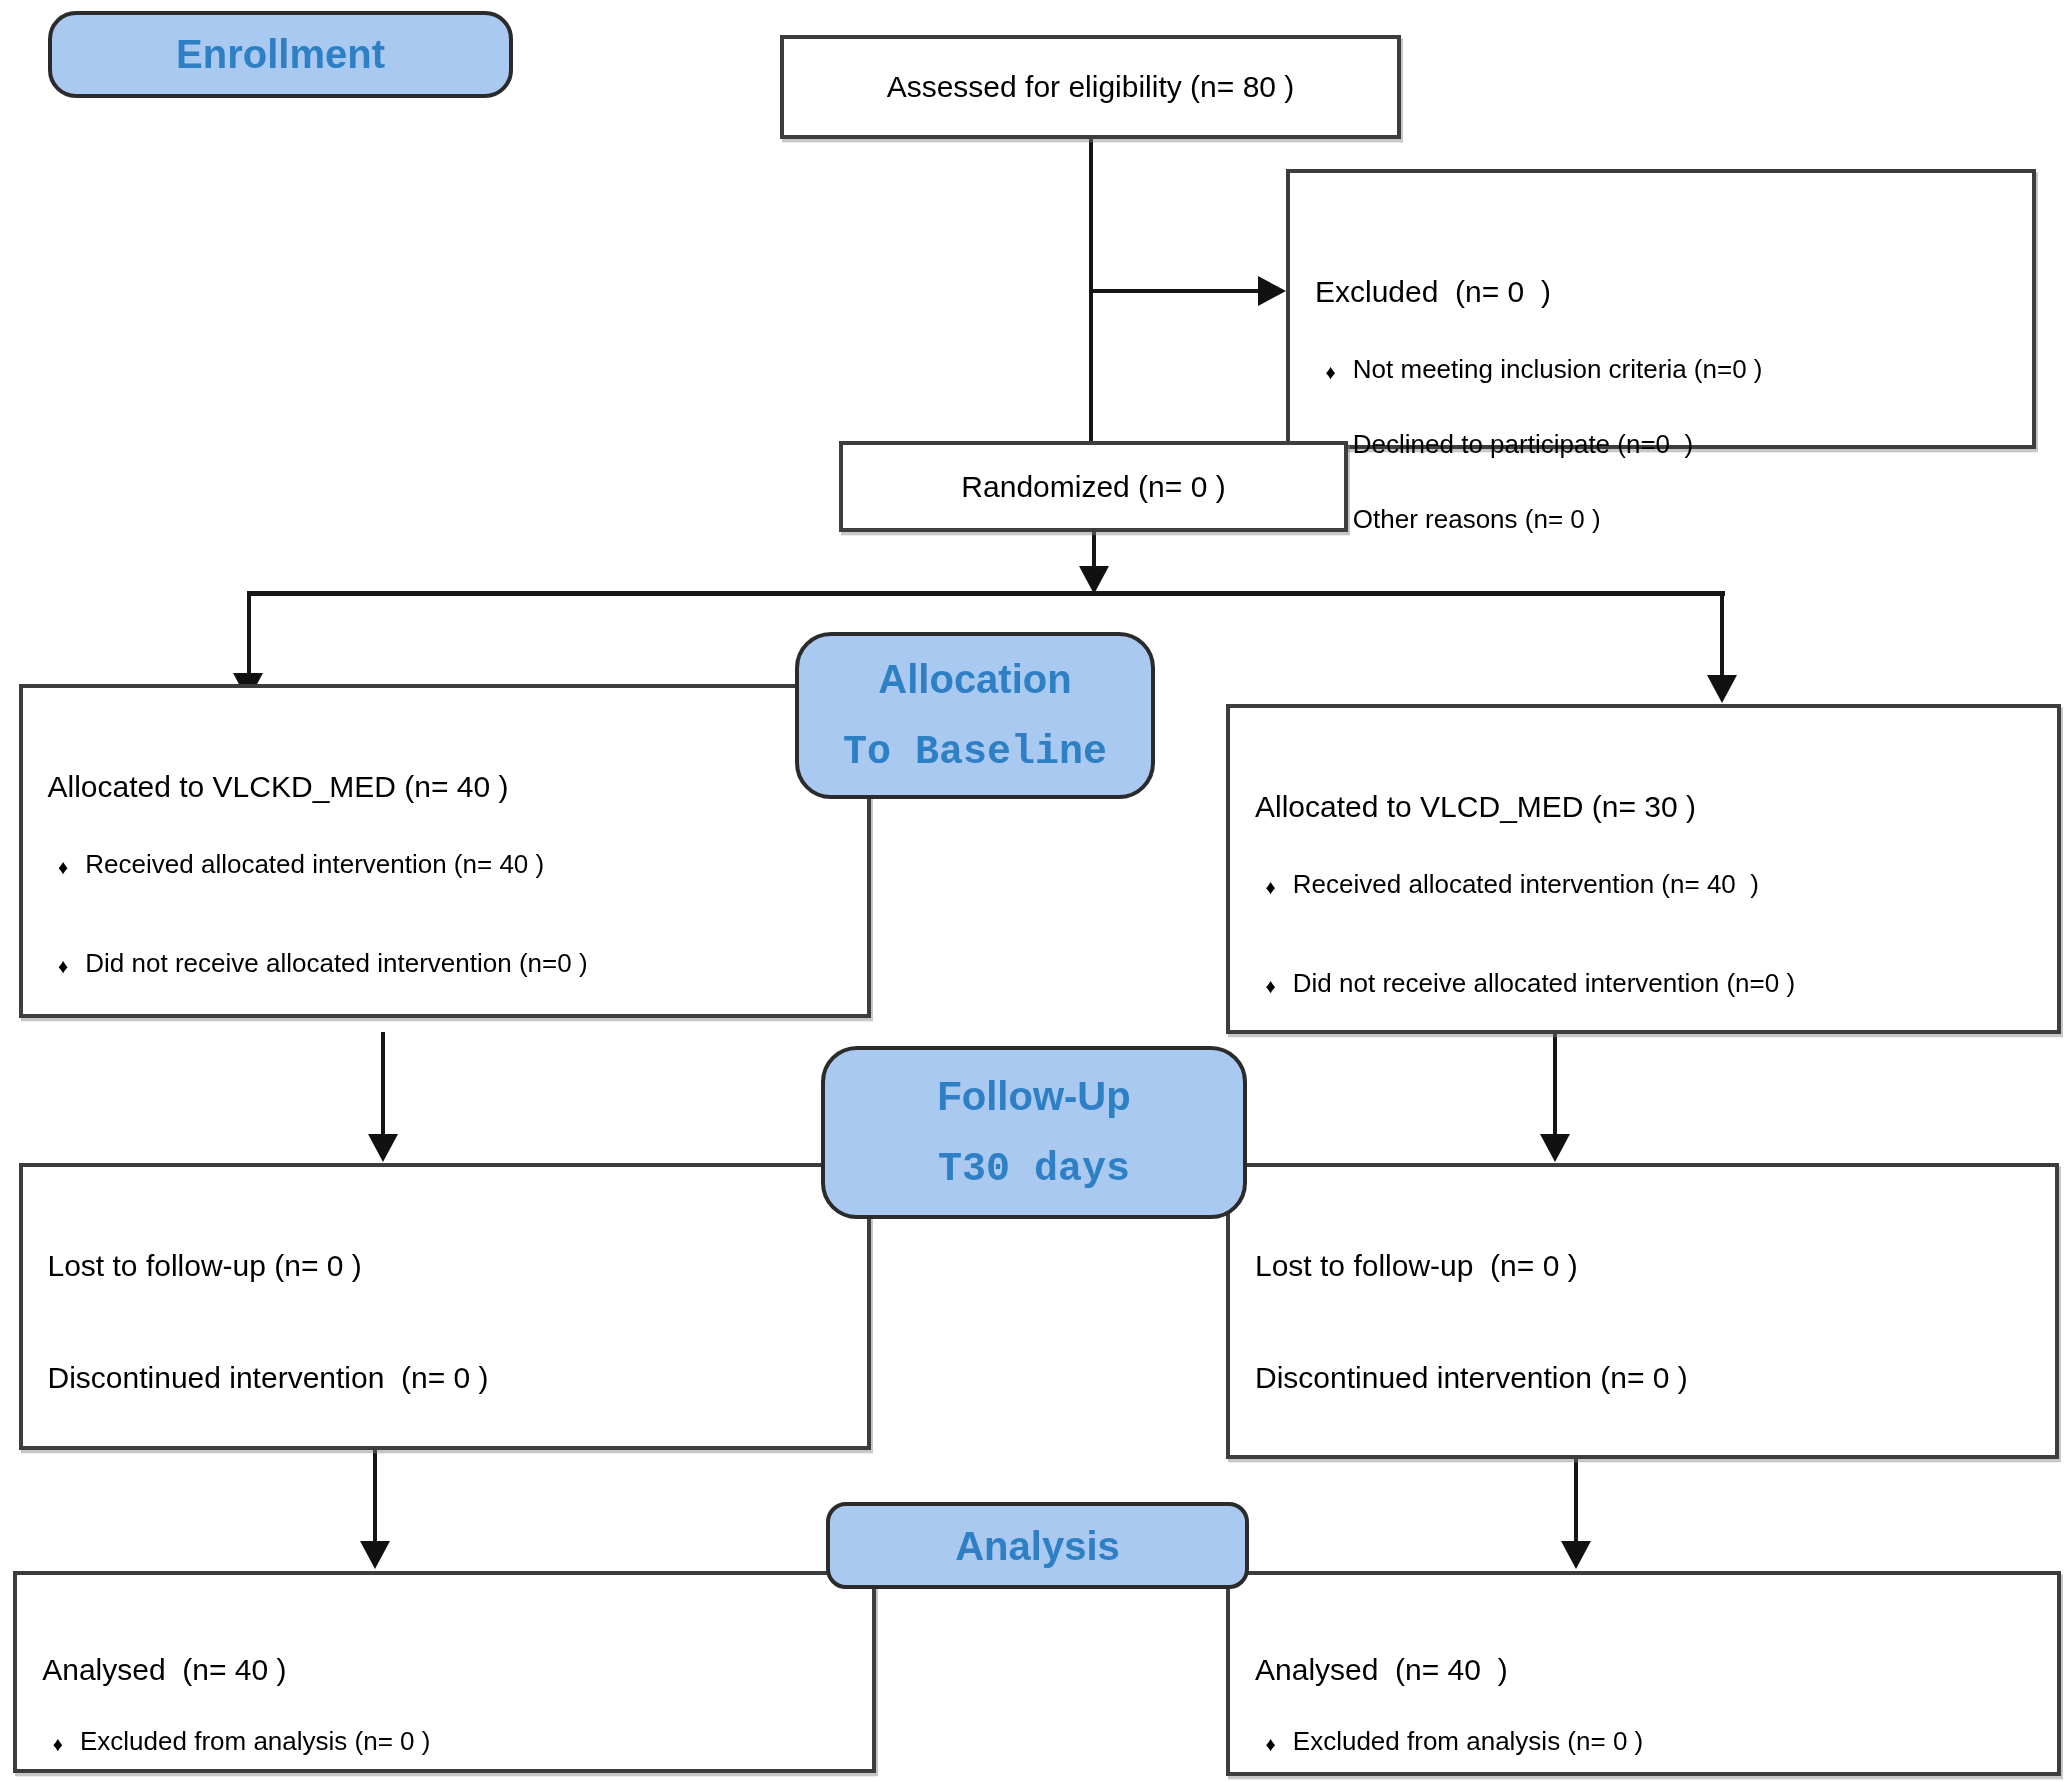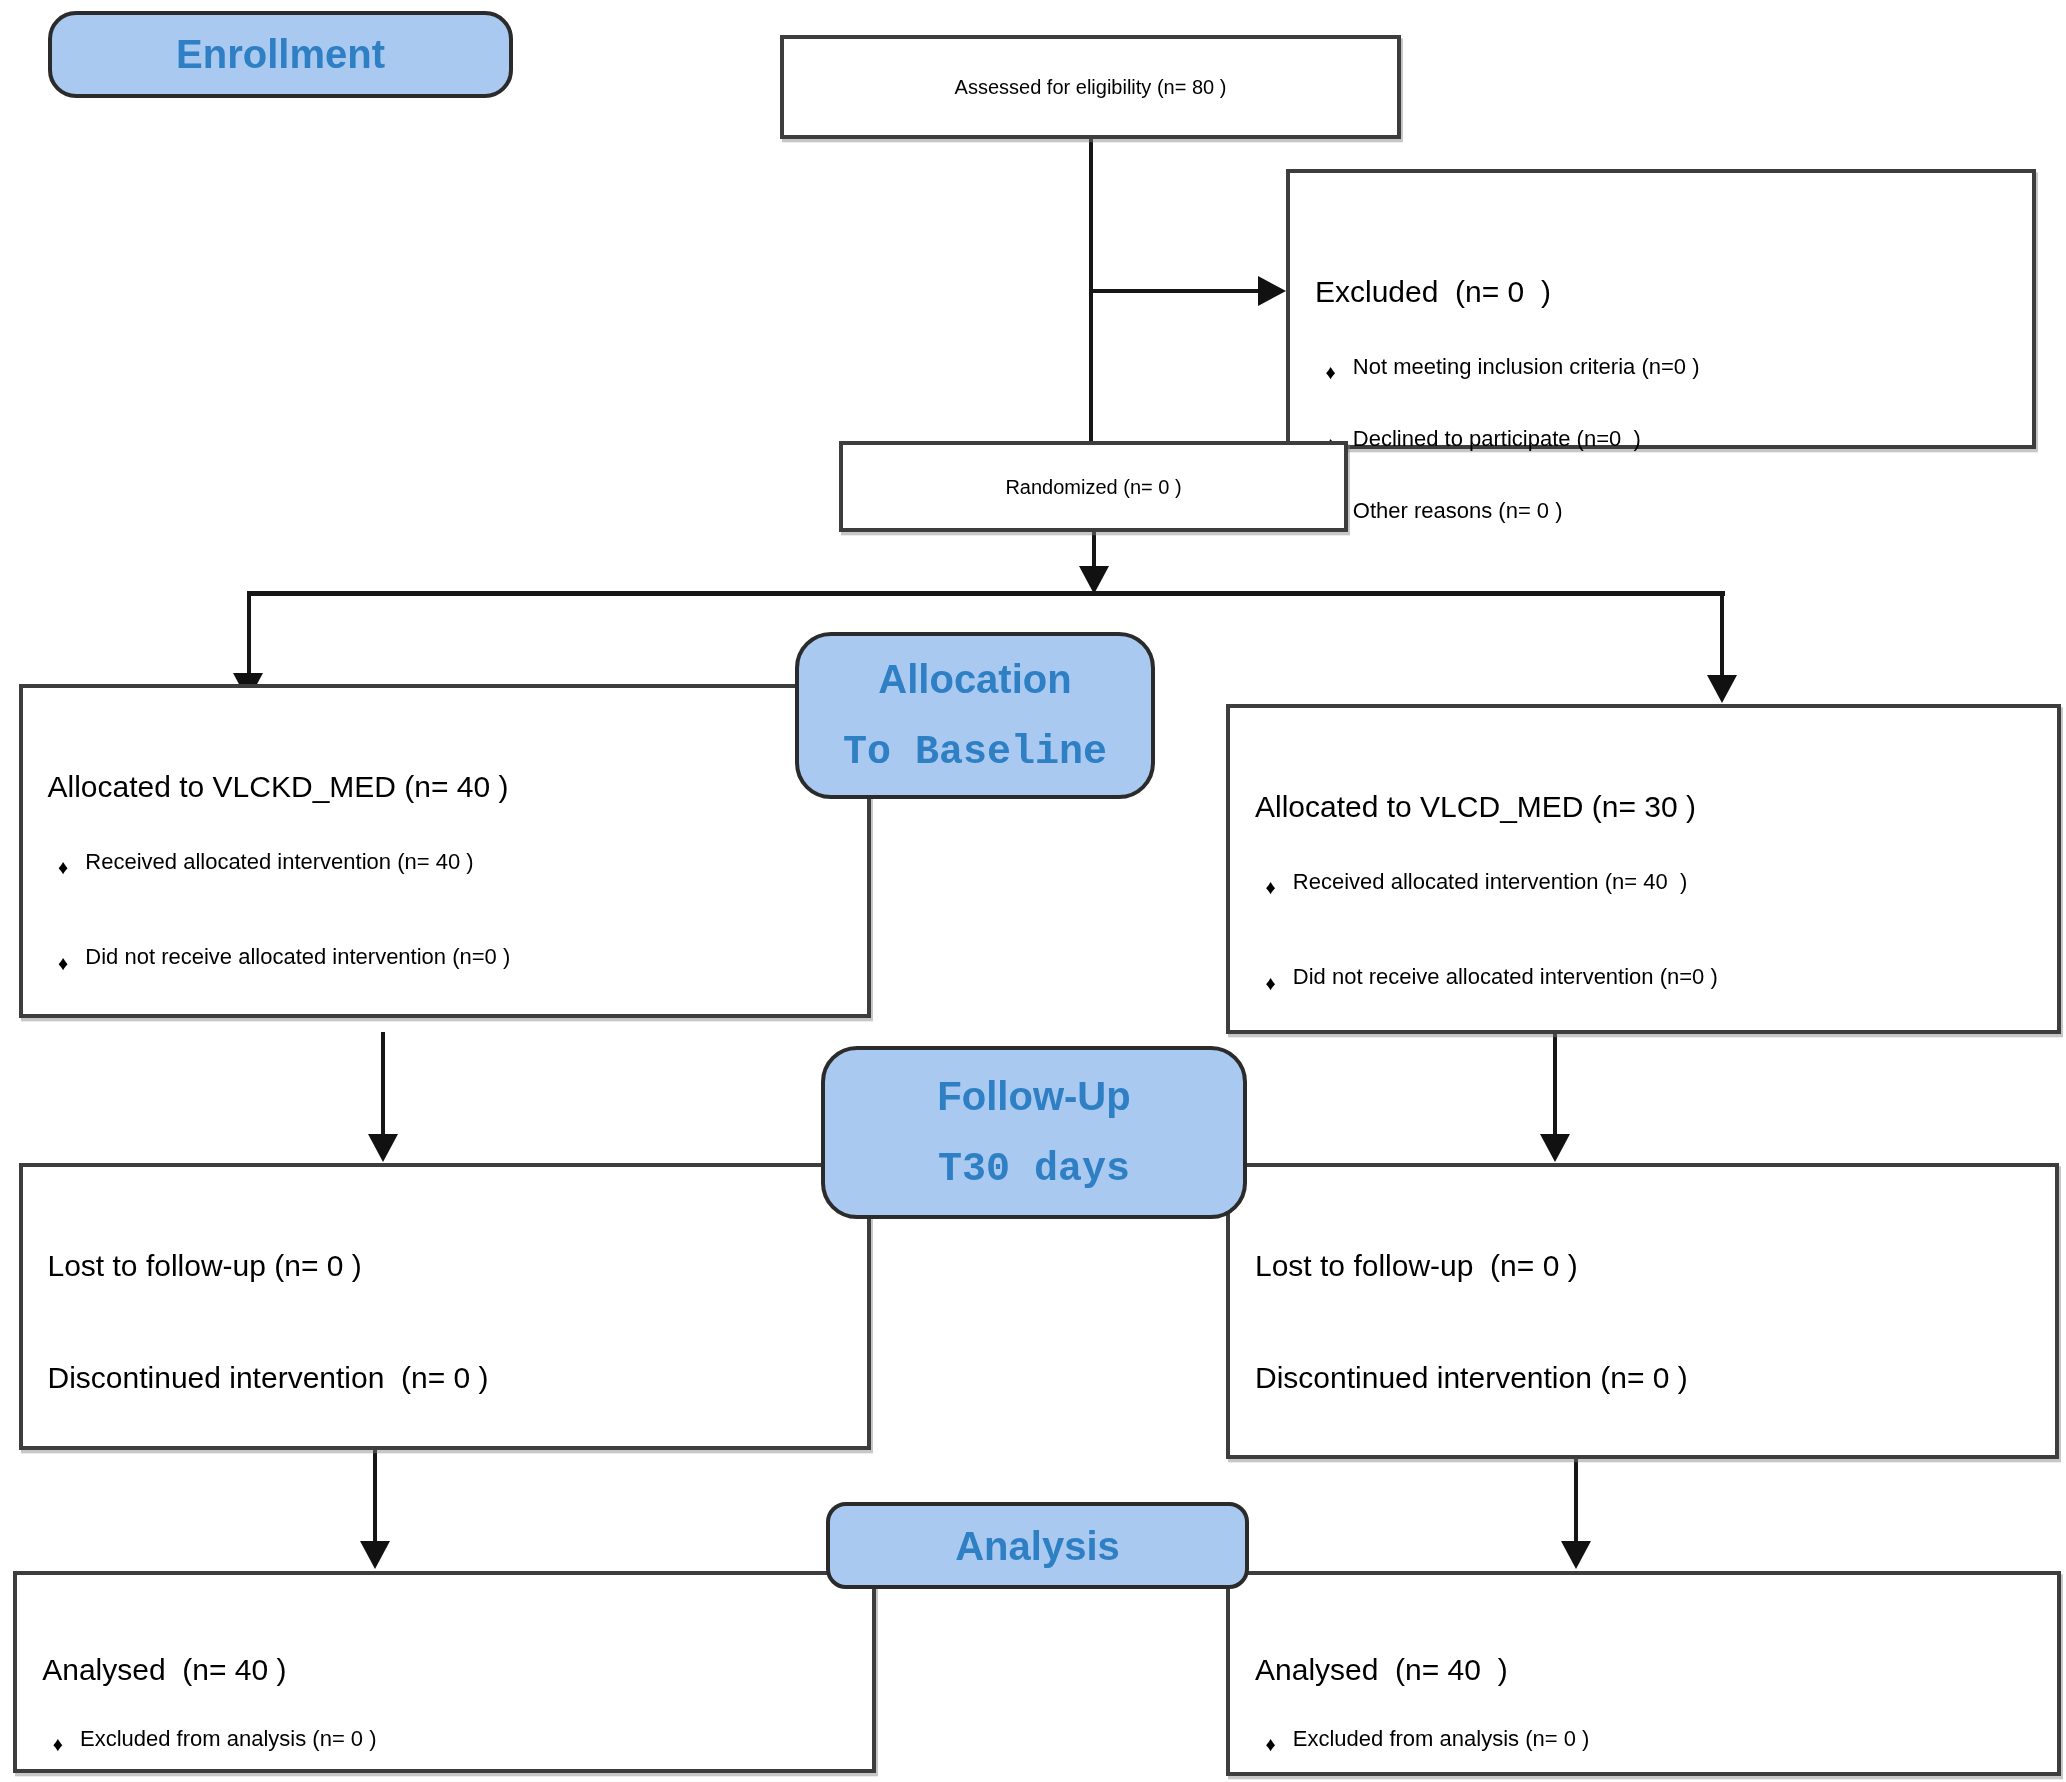--- a/index.html
+++ b/index.html
@@ -15,26 +15,26 @@
   .fbox{
     position:absolute;
     background:#ffffff;
     border:4px solid #3d3d3d;
     box-shadow:2px 3.3px 0 rgba(130,130,130,.45);
     box-sizing:border-box;
     z-index:2;
     white-space:pre-wrap;
   }
   .fbox.center{display:flex;align-items:center;justify-content:center;}
-  .ftext{font-size:20px;line-height:1.2;white-space:pre-wrap;}
+  .ftext{font-size:30px;line-height:1.2;white-space:pre-wrap;}
   .pad{padding:32px 20px 0 25px;}
   .title-line{font-size:30px;line-height:1.25;white-space:pre-wrap;}
   .bullet{display:flex;align-items:flex-start;margin-top:18.5px;}
   .bullet .glyph{font-size:20px;line-height:1;margin:9.3px 17px 0 10.6px;flex:0 0 auto;}
-  .bullet .btext{font-size:22px;line-height:1.25;white-space:pre-wrap;}
+  .bullet .btext{font-size:26px;line-height:1.25;white-space:pre-wrap;}
   .gap-big{margin-top:50px;}
   
   .band{
     position:absolute;
     background:#a9c9f1;
     border:4px solid #2b2b2b;
     border-radius:28px;
     box-sizing:border-box;
     display:flex;flex-direction:column;
     align-items:center;justify-content:center;

